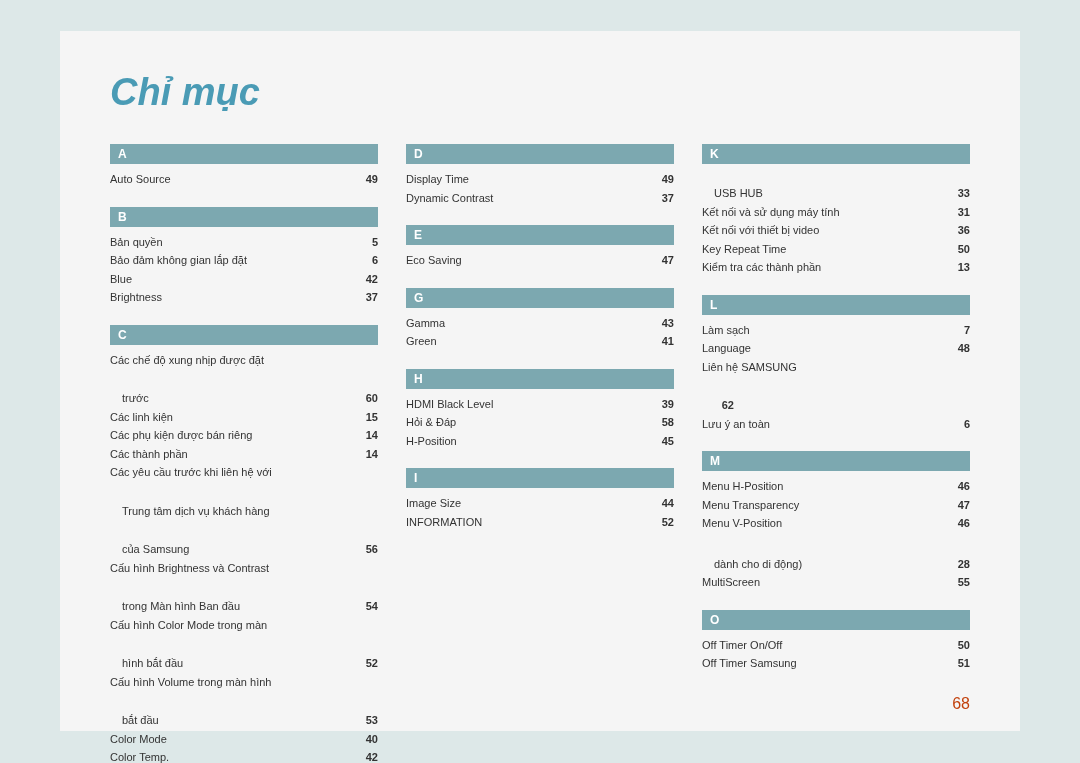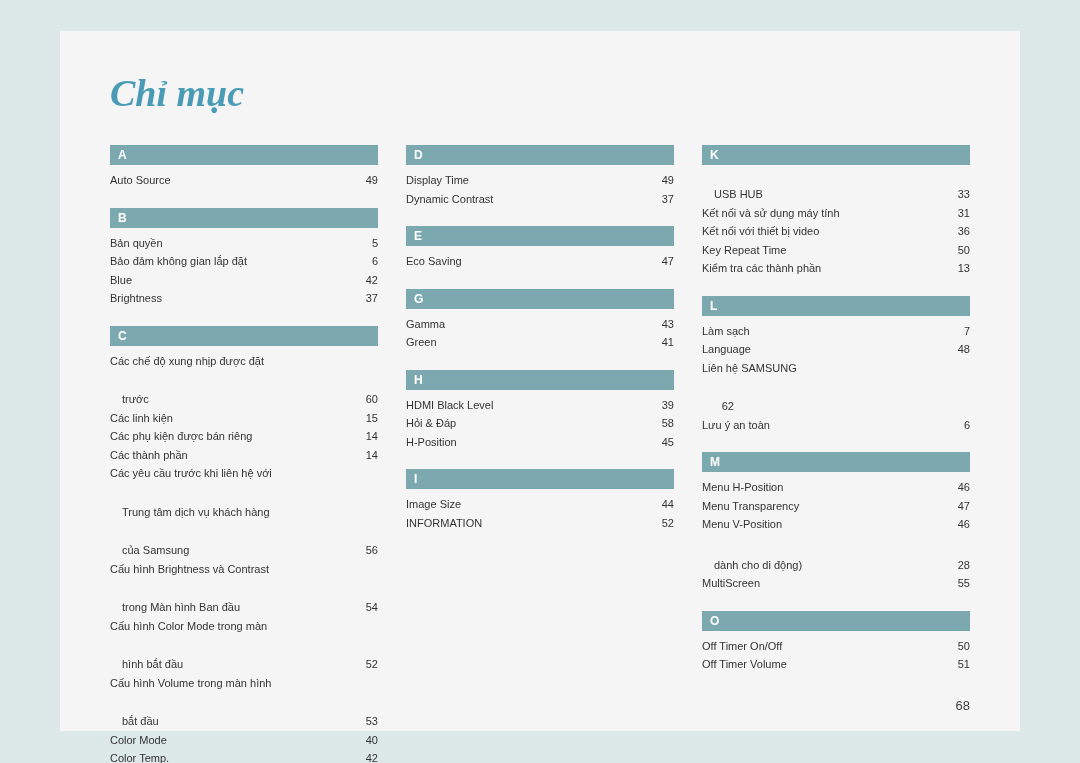--- a/index.html
+++ b/index.html
@@ -19,21 +19,20 @@
       margin: 31px auto;
       padding: 40px 50px;
       position: relative;
     }
     .title {
       font-size: 38px;
       font-weight: bold;
       color: #4a9bb5;
       margin-bottom: 30px;
       font-style: italic;
-      font-family: Liberation Serif, serif;
     }
     .columns-container {
       display: flex;
       gap: 28px;
     }
     .column {
       flex: 1;
     }
     .section {
       margin-bottom: 18px;
@@ -54,31 +53,32 @@
       line-height: 1.5;
       gap: 20px;
     }
     .section-item .item-name {
       flex: 1;
       padding-right: 4px;
     }
     .section-item .item-page {
       min-width: 20px;
       text-align: right;
+      font-weight: bold;
     }
     .indented {
       padding-left: 12px;
       margin-top: 20px;
     }
     .page-number {
       position: absolute;
       bottom: 18px;
       right: 50px;
-      font-size: 13px;
-      color: #404040;
+      font-size: 16px;
+      color: #c2410c;
     }
   </style>
 </head>
 <body>
 
 <div class="page">
   <div class="title">Chỉ mục</div>
 
   <div class="columns-container">
   <div class="column">
@@ -309,21 +309,21 @@
             <span class="item-page">55</span>
           </div>
         </div>
         <div class="section">
           <div class="section-header">O</div>
           <div class="section-item">
             <span class="item-name">Off Timer On/Off</span>
             <span class="item-page">50</span>
           </div>
           <div class="section-item">
-            <span class="item-name">Off Timer Volume</span>
+            <span class="item-name">Off Timer Samsung</span>
             <span class="item-page">51</span>
           </div>
         </div>
       </div>
     </div>
 
   <div class="page-number">68</div>
 </div>
 
 </body></html>

